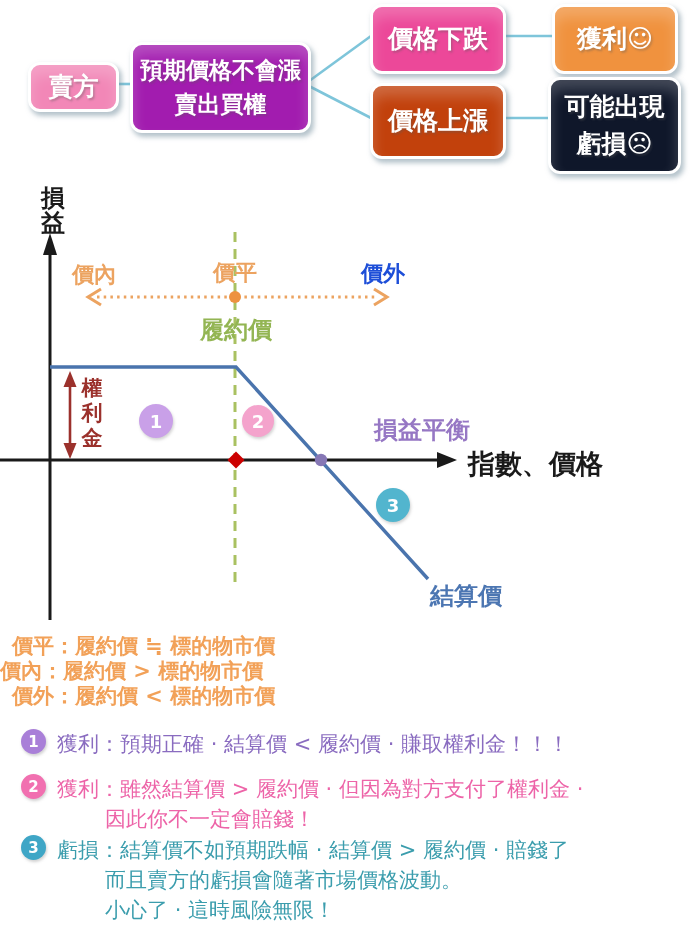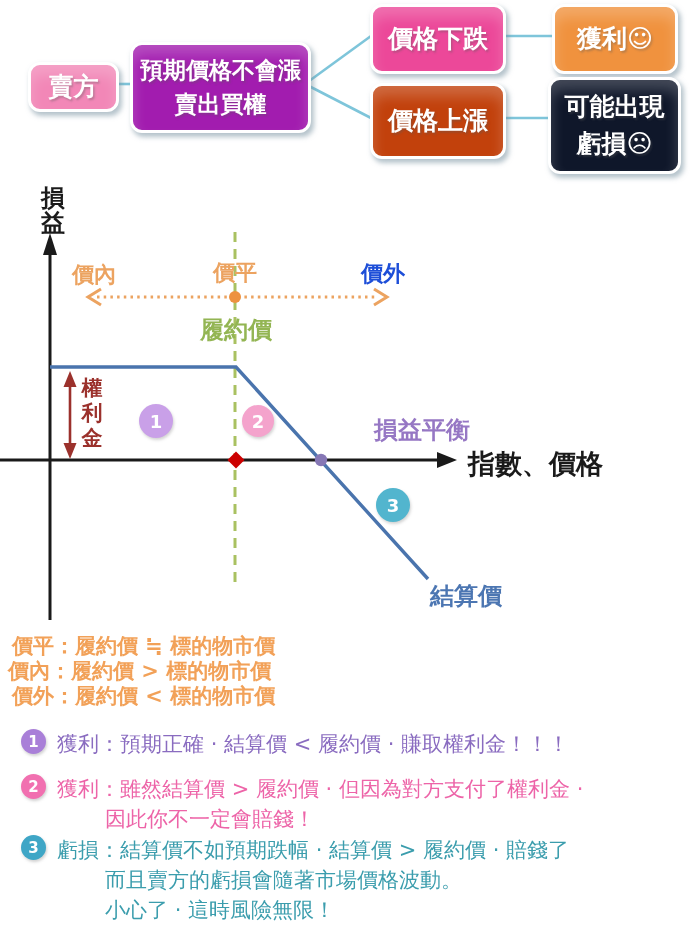--- a/index.html
+++ b/index.html
@@ -112,21 +112,21 @@
   <span>1</span>
 </div>
 <div class="zone" style="left:242px;top:405px;width:32px;height:32px;background:#F4A3CC;font-size:18px">
   <span>2</span>
 </div>
 <div class="zone" style="left:376px;top:488px;width:34px;height:34px;background:#52B5CE;font-size:18px">
   <span>3</span>
 </div>
 
 <div class="defline" style="left:12px;top:632px">價平：履約價 ≒ 標的物市價</div>
-<div class="defline" style="left:8px;top:657px">價內：履約價 &gt; 標的物市價</div>
+<div class="defline" style="left:0;top:657px">價內：履約價 &gt; 標的物市價</div>
 <div class="defline" style="left:12px;top:682px">價外：履約價 &lt; 標的物市價</div>
 
 <div class="badge" style="left:21px;top:729px;background:#A97FD8">
   <span>1</span>
 </div>
 <div class="noteline" style="left:57px;top:730px;color:#8A6CC0">獲利：預期正確 · 結算價 &lt; 履約價 · 賺取權利金！！！</div>
 
 <div class="badge" style="left:21px;top:774px;background:#F170B0">
   <span>2</span>
 </div>

